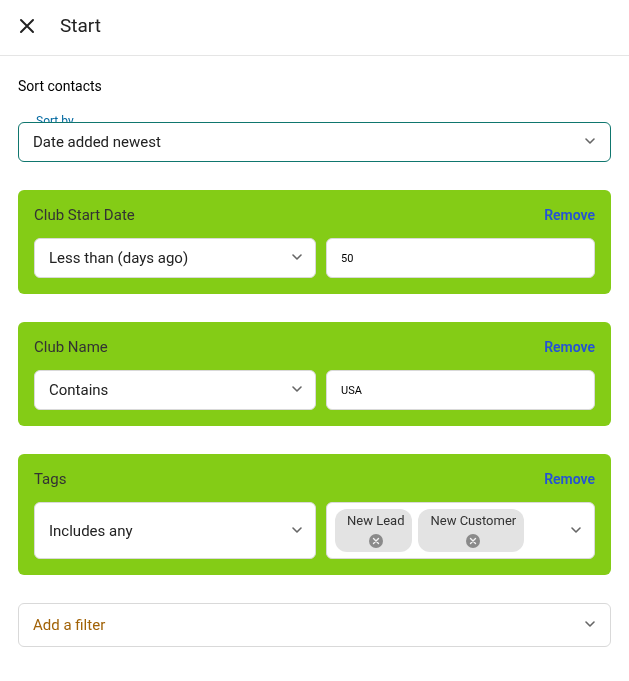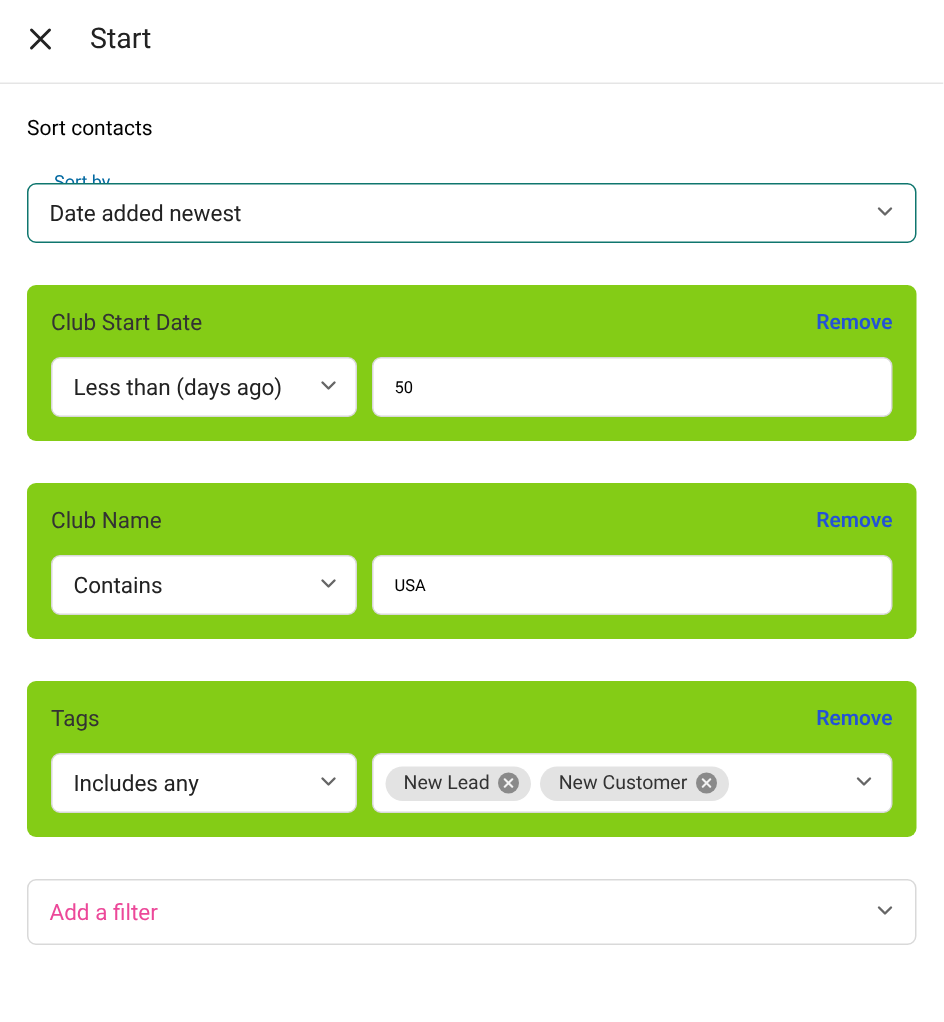--- a/index.html
+++ b/index.html
@@ -96,21 +96,21 @@
     border: 1px solid #d9d9d9;
     border-radius: 6px;
     background: #fff;
     padding: 10px 14px;
     font-size: 15px;
     display: flex;
     align-items: center;
     position: relative;
   }
   .small-select {
-    width: 204px;
+    width: 282px;
     cursor: pointer;
     padding-right: 40px;
   }
   .small-select .chev {
     position: absolute;
     right: 12px;
     top: 50%;
     transform: translateY(-50%);
     color: #666;
   }
@@ -141,37 +141,38 @@
   }
   .chip {
     background: #e3e3e3;
     border-radius: 12px;
     padding: 4px 8px 4px 12px;
     font-size: 13px;
     display: inline-flex;
     align-items: center;
     gap: 6px;
     color: #333;
+    flex-direction: column;
   }
   .chip-x {
     width: 14px; height: 14px;
     background: #8a8a8a;
     border-radius: 50%;
     display: inline-flex;
     align-items: center;
     justify-content: center;
     cursor: pointer;
   }
   .chip-x svg { display:block; }
   .add-filter {
     border: 1px solid #d9d9d9;
     border-radius: 6px;
     padding: 12px 48px 12px 14px;
     font-size: 15px;
-    color: #ec4899;
+    color: #a16207;
     position: relative;
     cursor: pointer;
     background:#fff;
   }
   .add-filter .chev {
     position: absolute;
     right: 14px;
     top: 50%;
     transform: translateY(-50%);
     color: #666;

